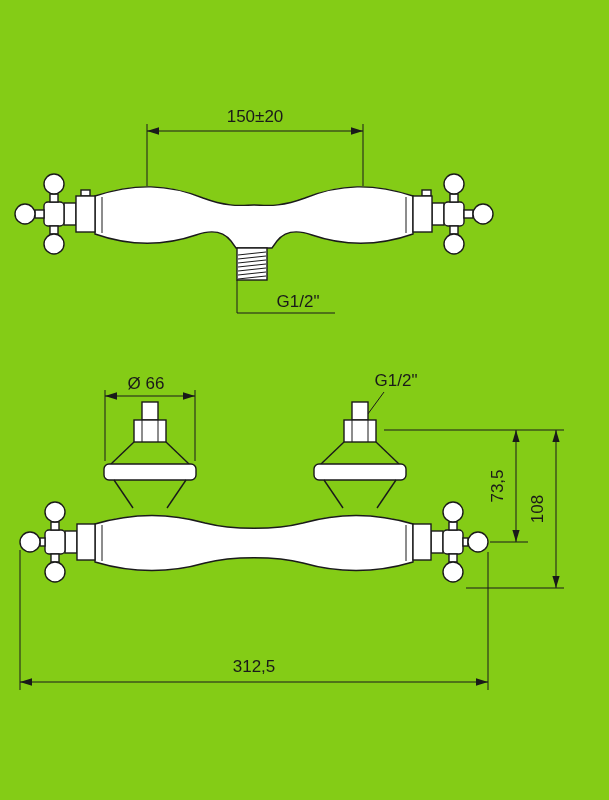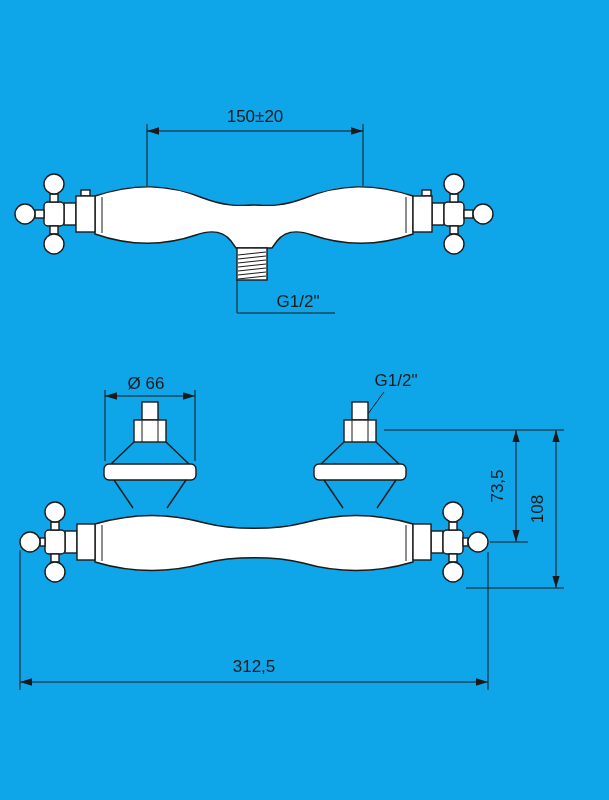--- a/index.html
+++ b/index.html
@@ -22,21 +22,21 @@
   }
   .obj  { fill: #ffffff; stroke: var(--line, #1a1a1a); stroke-width: 1.4; }
   .ln   { fill: none;    stroke: var(--line, #1a1a1a); stroke-width: 1.4; }
   .thin { fill: none;    stroke: var(--line, #1a1a1a); stroke-width: 1;   }
   .dim  { fill: none;    stroke: var(--line, #1a1a1a); stroke-width: 1;   }
   .arr  { fill: var(--line, #1a1a1a); stroke: none; }
 </style>
 </head>
 <body>
 
-<div class="canvas" style="background: #0ea5e9;">
+<div class="canvas" style="background: #84cc16;">
 <svg width="609" height="800" viewBox="0 0 609 800">
 
   <g>
 
     <g>
       <line class="dim" x1="147" y1="124" x2="147" y2="186"></line>
       <line class="dim" x1="363" y1="124" x2="363" y2="186"></line>
       <line class="dim" x1="147" y1="131" x2="363" y2="131"></line>
       <polygon class="arr" points="147,131 159,127.2 159,134.8"></polygon>
       <polygon class="arr" points="363,131 351,127.2 351,134.8"></polygon>

